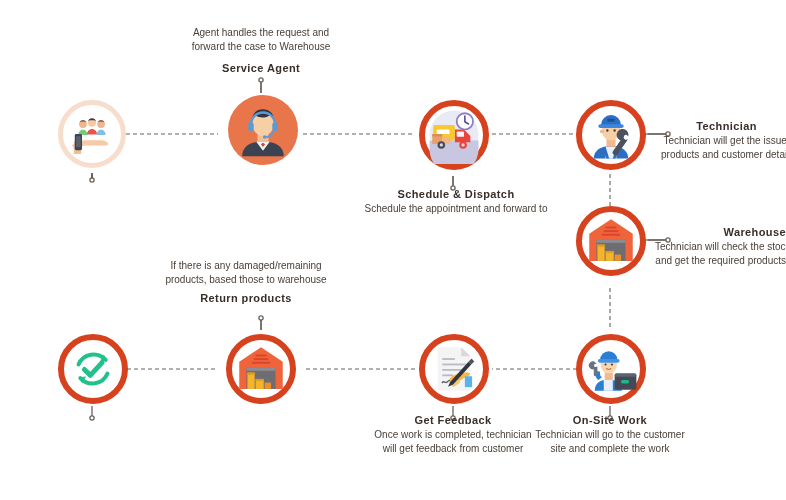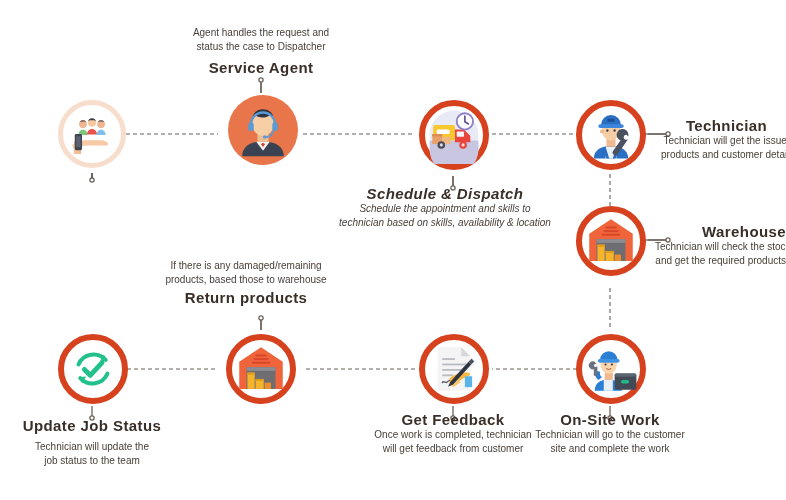--- a/index.html
+++ b/index.html
@@ -19,21 +19,21 @@
         display:flex;align-items:center;justify-content:center;
         background:#ffffff;}
   .node.ring-soft{border:5px solid #f7ddcc;}
   .node.ring-strong{border:6px solid #d6411e;}
   .node.fill-orange{border:none;background:#e8764a;}
   .node .glyph{width:100%;height:100%;display:block;}
 
   
   .lbl{position:absolute;color:#3b3229;}
   .lbl .title{
-    font-size:15px;font-weight:bold;letter-spacing:.4px;
+    font-size:11px;font-weight:bold;letter-spacing:.4px;
     color:#3a2f28;line-height:16px;white-space:nowrap;
   }
   .lbl .desc{
     font-size:10px;line-height:14px;color:#4a4038;font-weight:400;
   }
   .center{text-align:center;}
   .nowrap{white-space:nowrap;}
 </style>
 </head>
 <body>
@@ -336,30 +336,29 @@
       <path d="M44 16l3.5 7-7.8.6z" fill="#22c08a"></path>
       <path d="M20 48l-3.5-7 7.8-.6z" fill="#22c08a"></path>
       <path d="M22.5 32.5l6.5 6.5 13-14" stroke="#22c08a" stroke-width="5.4" fill="none" stroke-linecap="round" stroke-linejoin="round"></path>
     </svg>
   </div>
 
 
   <div class="lbl center" style="left:150px;top:26px;width:222px;">
     <div class="desc">
       <div>Agent handles the request and</div>
-      <div>status the case to Dispatcher</div>
+      <div>forward the case to Warehouse</div>
     </div>
     <div class="title" style="margin-top:6px;">Service Agent</div>
   </div>
 
-  <div class="lbl center" style="left:325px;top:186px;width:240px;font-style:italic;">
+  <div class="lbl center" style="left:336px;top:186px;width:240px;">
     <div class="title">Schedule &amp; Dispatch</div>
     <div class="desc">
-      <div class="nowrap">Schedule the appointment and skills to</div>
-      <div class="nowrap">technician based on skills, availability &amp; location</div>
+      <div class="nowrap">Schedule the appointment and forward to</div>
     </div>
   </div>
 
   <div class="lbl center" style="left:661px;top:118px;width:131px;">
     <div class="title">Technician</div>
     <div class="desc">
       <div class="nowrap">Technician will get the issue,</div>
       <div class="nowrap">products and customer details</div>
     </div>
   </div>
@@ -389,21 +388,14 @@
   </div>
 
   <div class="lbl center" style="left:135px;top:259px;width:222px;">
     <div class="desc">
       <div class="nowrap">If there is any damaged/remaining</div>
       <div class="nowrap">products, based those to warehouse</div>
     </div>
     <div class="title" style="margin-top:3px;text-align:center;">Return products</div>
   </div>
 
-  <div class="lbl center" style="left:8px;top:418px;width:168px;">
-    <div class="title">Update Job Status</div>
-    <div class="desc" style="margin-top:6px;">
-      <div class="nowrap">Technician will update the</div>
-      <div class="nowrap">job status to the team</div>
-    </div>
-  </div>
 
 </div>
 
 </body></html>

